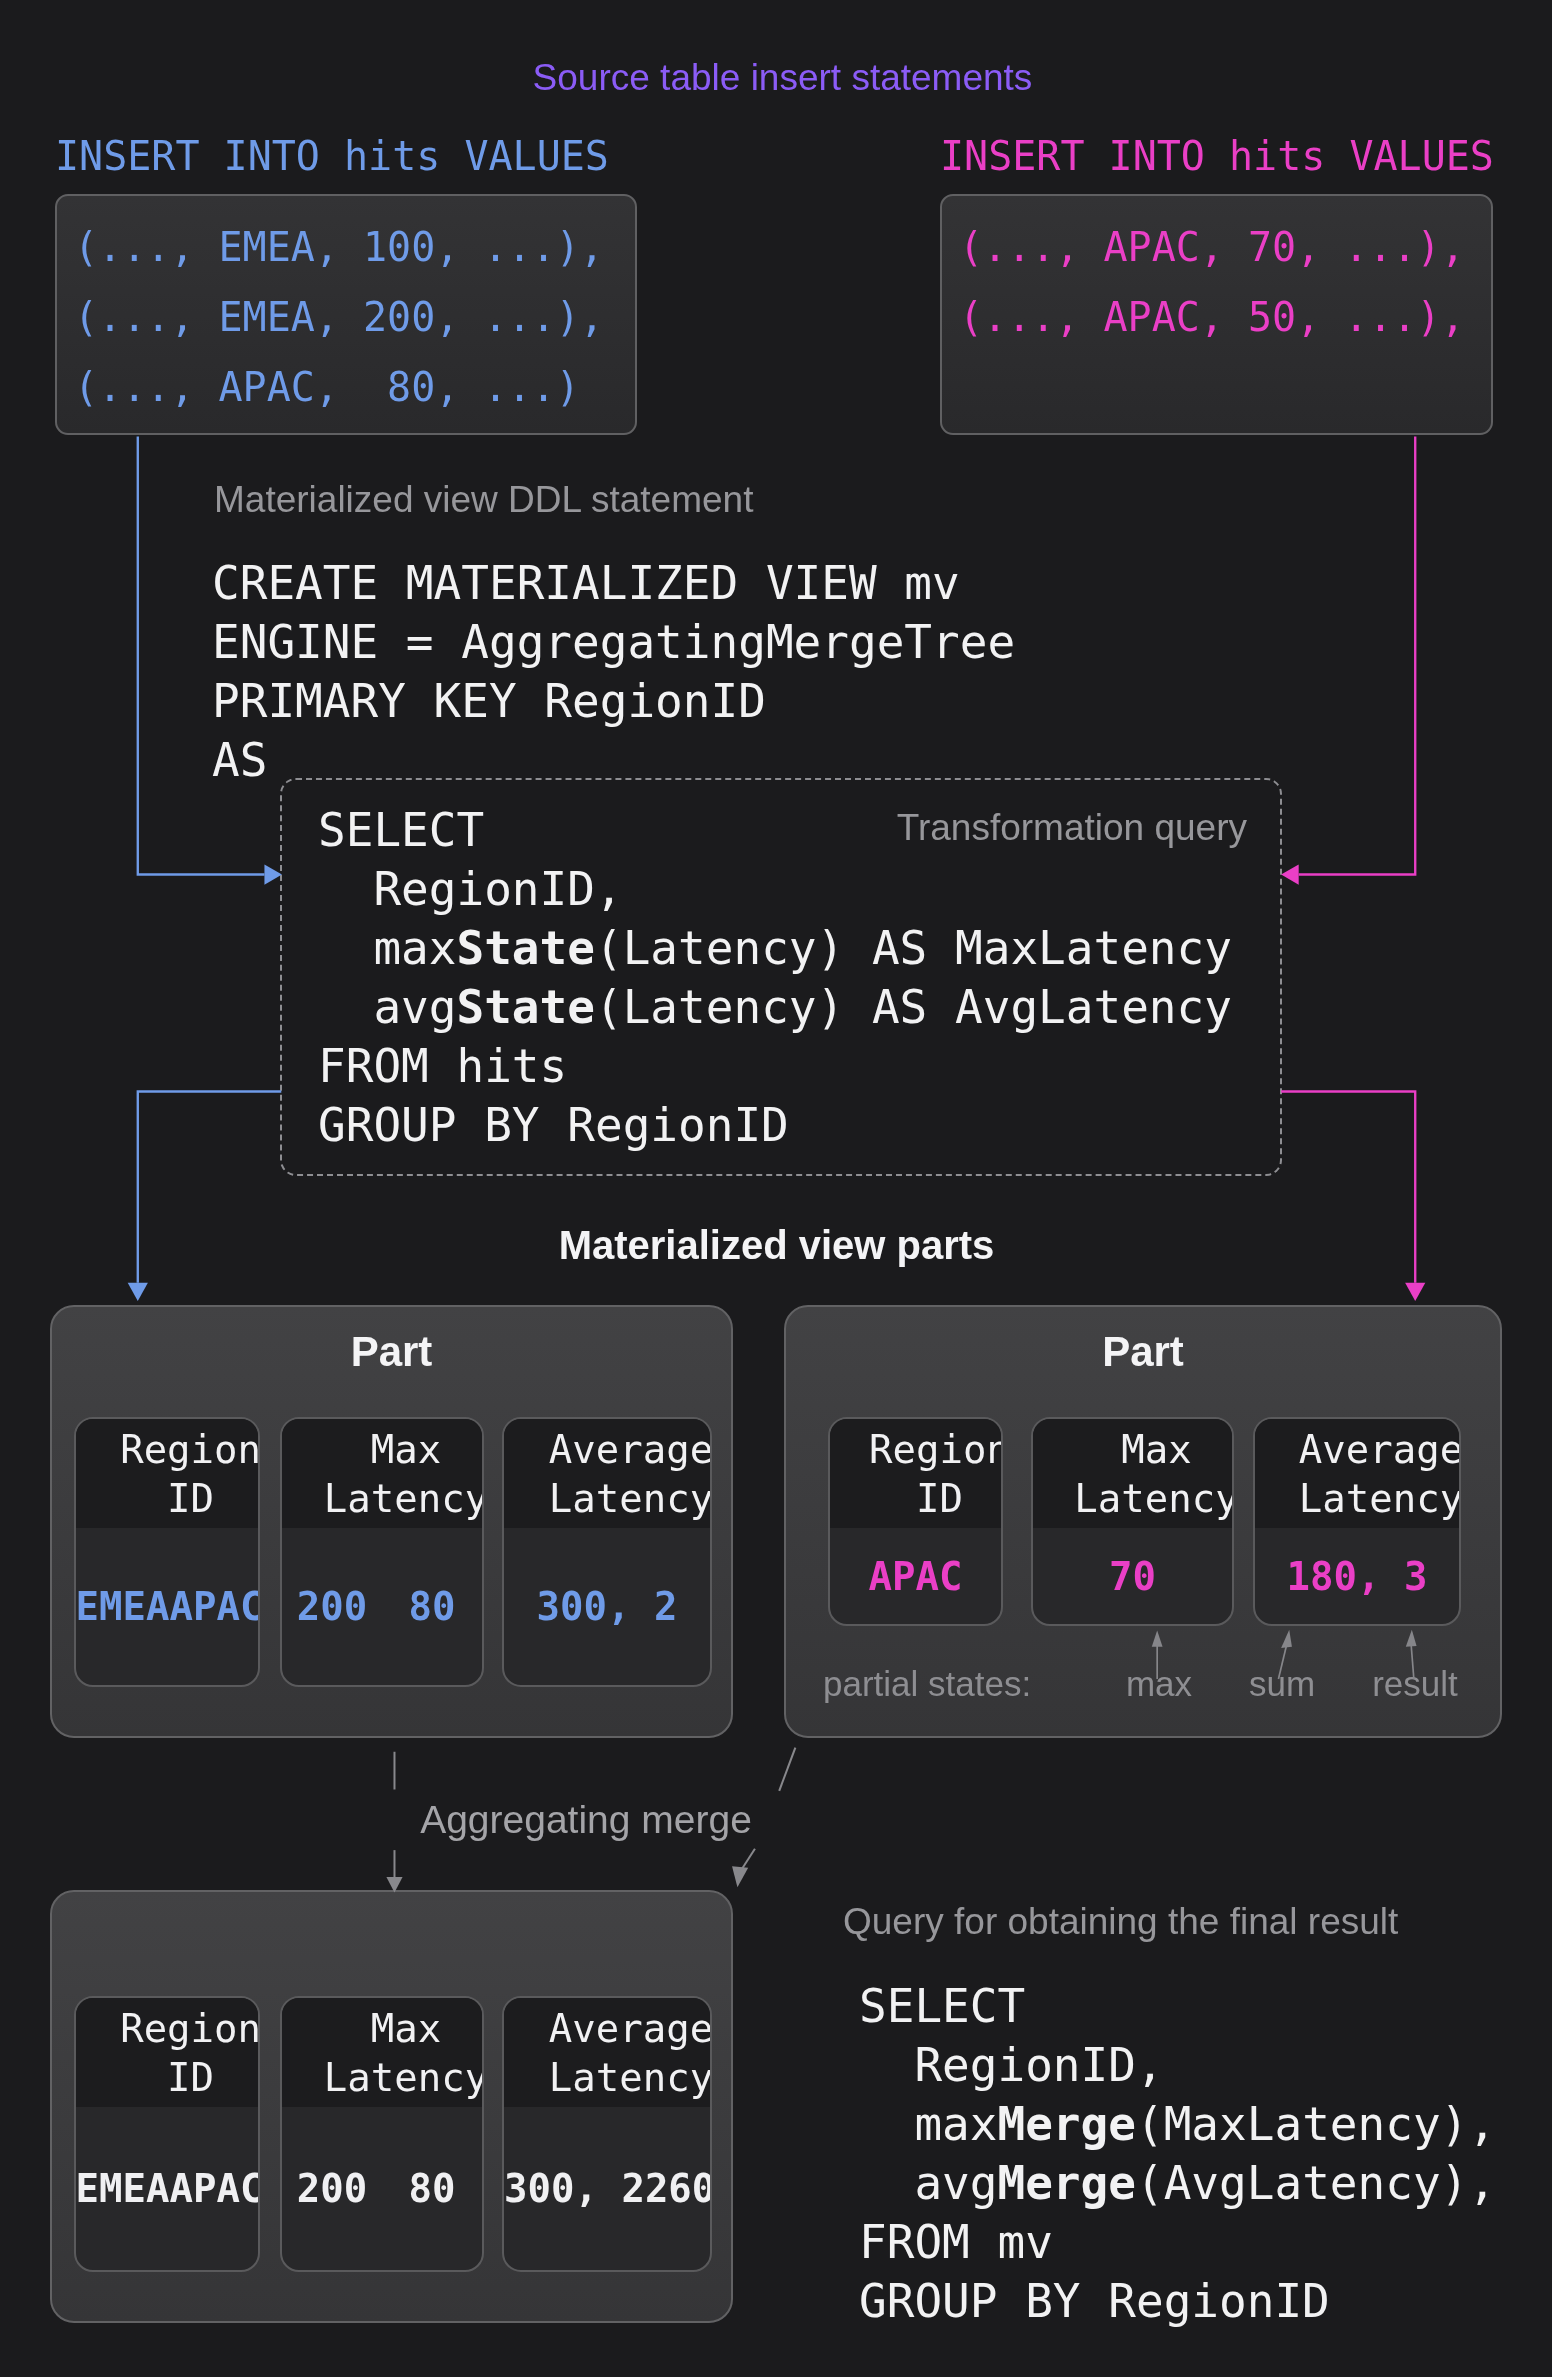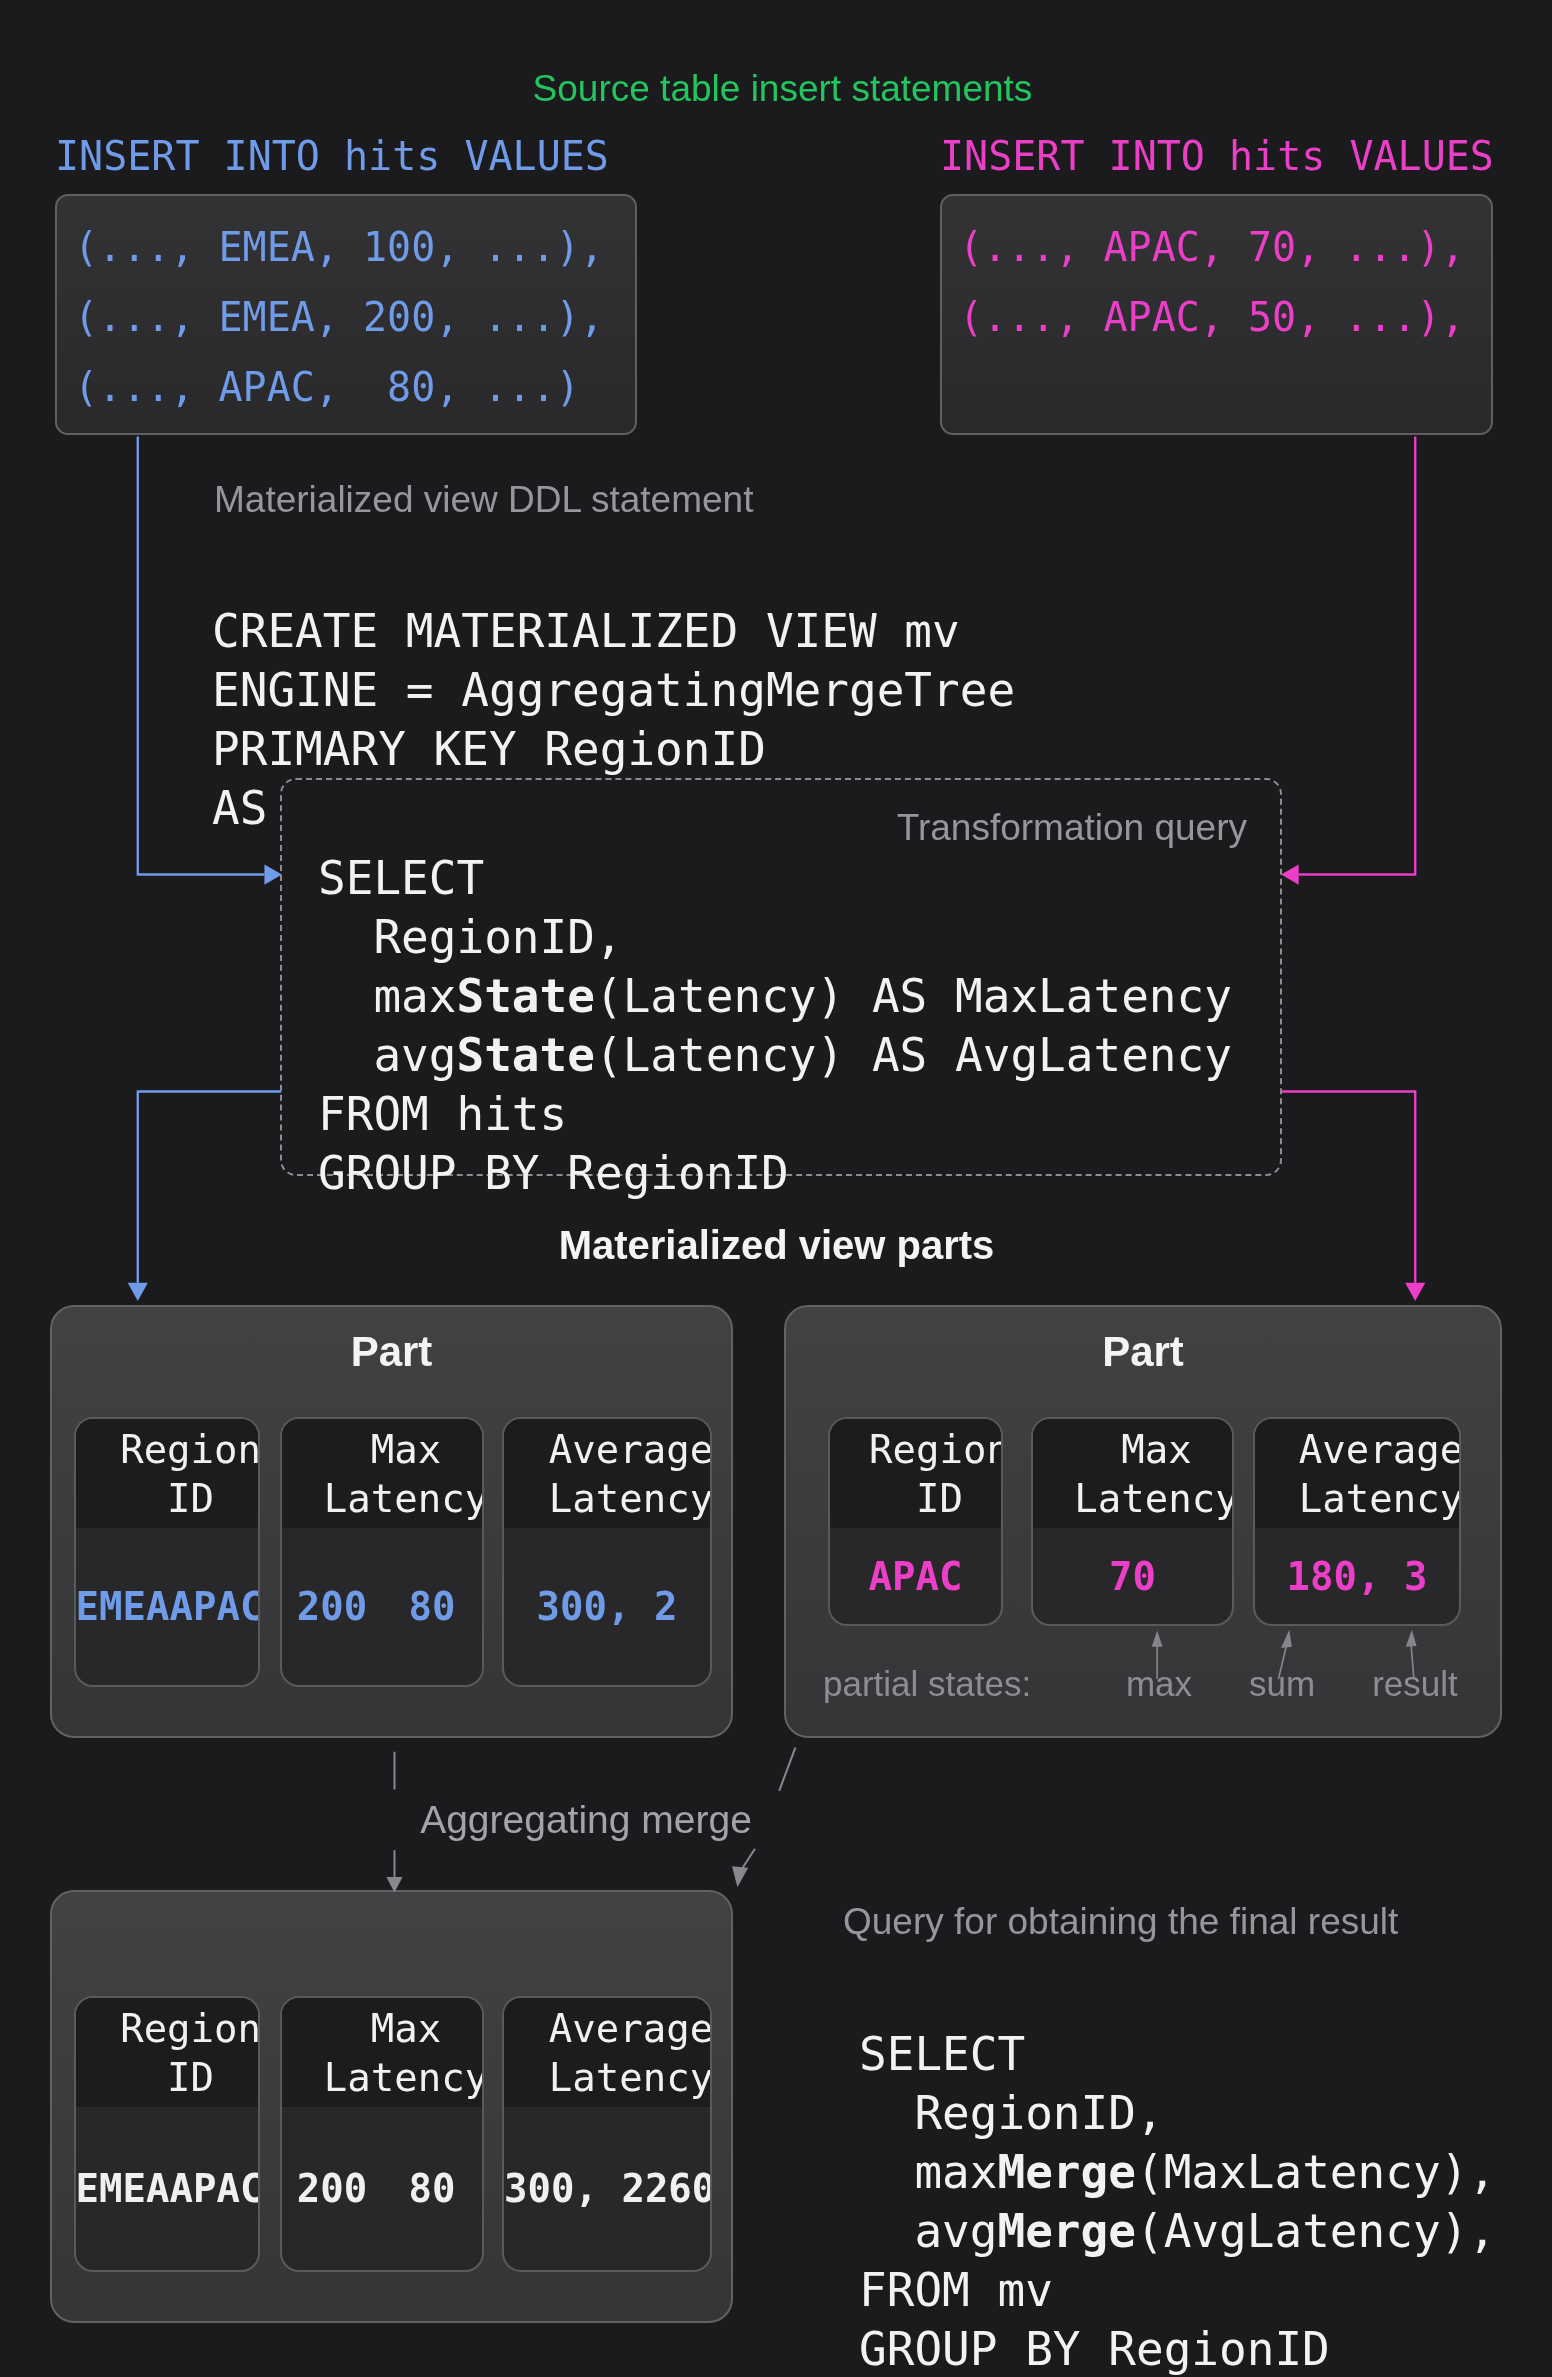--- a/index.html
+++ b/index.html
@@ -4,21 +4,21 @@
 <style>
   html,body{margin:0;padding:0;background:#1B1B1D;}
   .stage{
     position:relative;width:1553px;height:2377px;background:#1B1B1D;
     font-family:"Liberation Sans",sans-serif;overflow:hidden;
   }
   .abs{position:absolute;}
   .mono{font-family:"DejaVu Sans Mono","Liberation Mono",monospace;}
   .gray-label{color:#97979B;font-size:37px;line-height:38px;white-space:pre;}
   .center-text{left:0;right:0;text-align:center;}
-  .code{color:#F2F2F3;font-size:46px;line-height:59px;white-space:pre;margin-top:48px;}
+  .code{color:#F2F2F3;font-size:46px;line-height:59px;white-space:pre;}
   .code .b{font-weight:700;}
   .code-line{white-space:pre;}
   .blue{color:#6F9BE8;}
   .pink{color:#EA3FC6;}
   .white-val{color:#F0F0F2;}
 
   .ins-head{font-size:40px;line-height:40px;white-space:pre;top:136px;}
   .ins-box{
     top:194px;height:241px;border-radius:13px;
     background:linear-gradient(180deg,#333335,#29292B);
@@ -71,21 +71,21 @@
 
   .merge-label{color:#A4A4A8;font-size:39px;line-height:40px;transform:translateX(-50%);white-space:pre;}
 
   svg.overlay{position:absolute;left:0;top:0;pointer-events:none;}
 </style>
 </head>
 <body>
 
 <div class="stage">
 
-  <div class="abs gray-label center-text" style="top:70px;color:#22c55e;margin-left:12px;">Source table insert statements</div>
+  <div class="abs gray-label center-text" style="top:59px;color:#8b5cf6;margin-left:12px;">Source table insert statements</div>
 
   <div class="abs mono blue ins-head" style="left:55px;">INSERT INTO hits VALUES</div>
   <div class="abs mono pink ins-head" style="left:940px;">INSERT INTO hits VALUES</div>
 
   <div class="abs ins-box" style="left:55px;width:582px;">
     <div class="ins-lines mono blue"><div class="code-line">(..., EMEA, 100, ...),</div><div class="code-line">(..., EMEA, 200, ...),</div><div class="code-line">(..., APAC,  80, ...)</div></div>
   </div>
   <div class="abs ins-box" style="left:940px;width:553px;">
     <div class="ins-lines mono pink"><div class="code-line">(..., APAC, 70, ...),</div><div class="code-line">(..., APAC, 50, ...),</div></div>
   </div>

